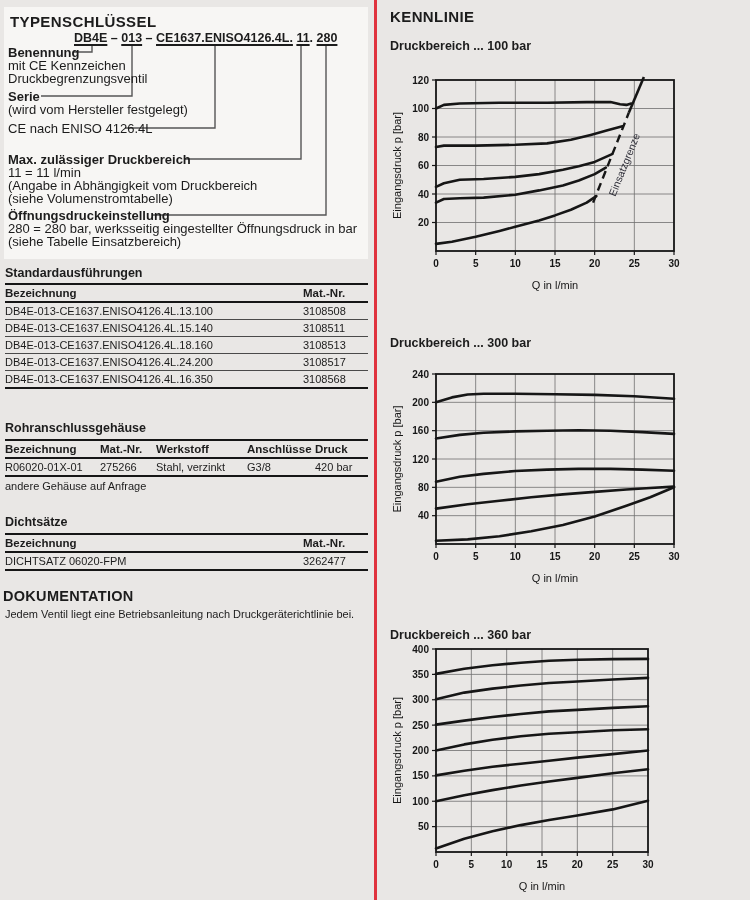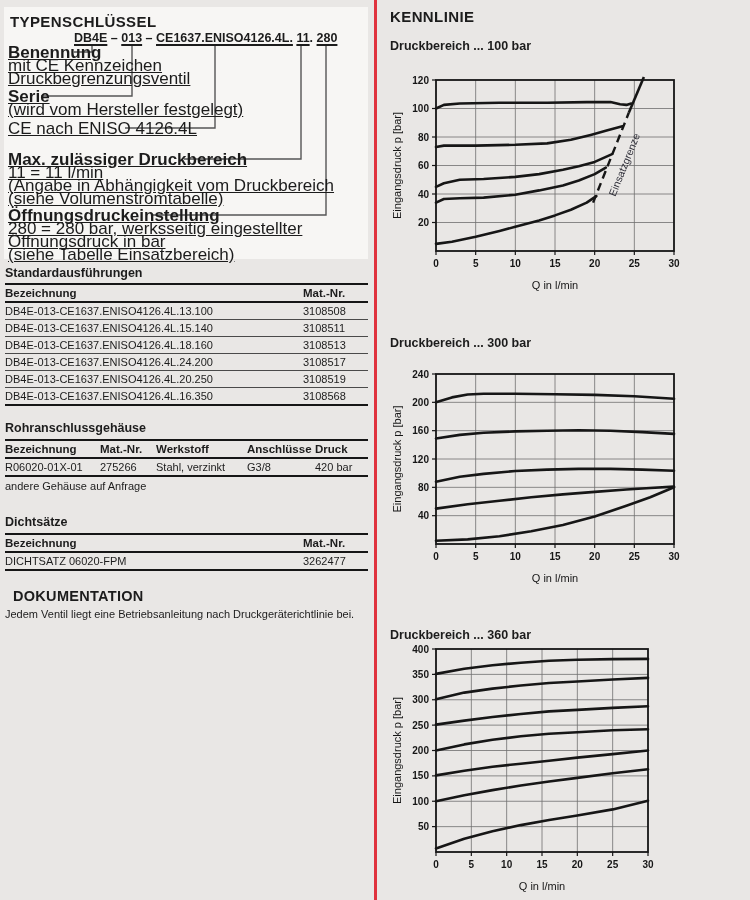--- a/index.html
+++ b/index.html
@@ -11,21 +11,21 @@
   }
   .abs{position:absolute;}
   
   .left-col{position:absolute;left:0;top:0;width:372px;height:900px;}
   .panel{left:4px;top:7px;width:364px;height:252px;background:#f7f6f4;}
   .main-head{font-size:15px;font-weight:bold;letter-spacing:.4px;}
   .h-typ{left:10px;top:13px;}
   .code-line{left:74px;top:31px;font-size:12.5px;font-weight:bold;white-space:nowrap;}
   .code-line .u{text-decoration:underline;text-underline-offset:2px;text-decoration-thickness:1.5px;}
   .leader-svg{left:0;top:0;width:372px;height:262px;pointer-events:none;}
-  .tk-block{position:absolute;font-size:17px;line-height:13px;width:350px;text-decoration:underline;}
+  .tk-block{position:absolute;font-size:13px;line-height:13px;width:350px;}
   .tk-title{font-weight:bold;}
   .sec-head{font-size:12.5px;font-weight:bold;}
   .doc-head{font-size:14.5px;font-weight:bold;letter-spacing:.3px;}
   .body-txt{font-size:11px;}
   table{border-collapse:collapse;table-layout:fixed;width:363px;
         border-top:2px solid #161616;border-bottom:2px solid #161616;}
   th{font-size:11.5px;font-weight:bold;text-align:left;padding:2px 0;border-bottom:2px solid #161616;}
   td{font-size:11px;padding:2px 0;border-bottom:1px solid #4a4a4a;}
   tbody tr:last-child td{border-bottom:none;}
   
@@ -109,24 +109,20 @@
           </tr>
           <tr>
             <td>DB4E-013-CE1637.ENISO4126.4L.18.160</td>
             <td>3108513</td>
           </tr>
           <tr>
             <td>DB4E-013-CE1637.ENISO4126.4L.24.200</td>
             <td>3108517</td>
           </tr>
           <tr>
-            <td>DB4E-013-CE1637.ENISO4126.4L.20.250</td>
-            <td>3108519</td>
-          </tr>
-          <tr>
             <td>DB4E-013-CE1637.ENISO4126.4L.16.350</td>
             <td>3108568</td>
           </tr>
         </tbody>
       </table>
   </div>
 
   <div class="abs sec-head" style="left:5px;top:421px">Rohranschlussgehäuse</div>
   <div class="abs" style="left:5px;top:439px">
     <table>
@@ -174,21 +170,21 @@
         </thead>
         <tbody>
           <tr>
             <td>DICHTSATZ 06020-FPM</td>
             <td>3262477</td>
           </tr>
         </tbody>
       </table>
   </div>
 
-  <div class="abs doc-head" style="left:13px;top:588px">DOKUMENTATION</div>
+  <div class="abs doc-head" style="left:3px;top:588px">DOKUMENTATION</div>
   <div class="abs body-txt" style="left:5px;top:608px">Jedem Ventil liegt eine Betriebsanleitung nach Druckgeräterichtlinie bei.</div>
 </div>
 
 <div class="abs divider"></div>
 
 <div class="right-col">
   <div class="abs main-head h-kenn">KENNLINIE</div>
 
   <div class="chart-title" style="top:39px">Druckbereich ... 100 bar</div>
   <svg class="chart-svg" style="top:74px" xmlns="http://www.w3.org/2000/svg" width="296" height="223" viewBox="0 0 296 223">

